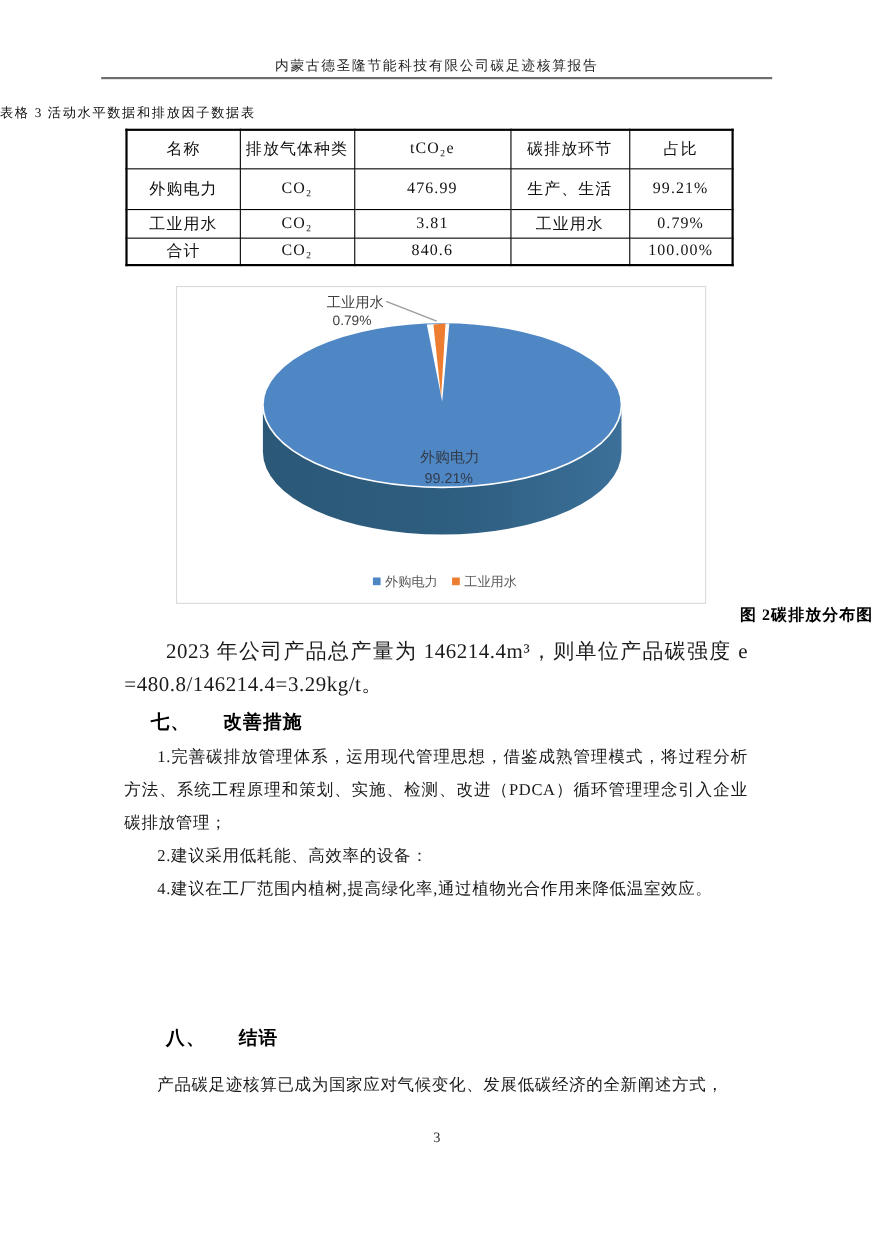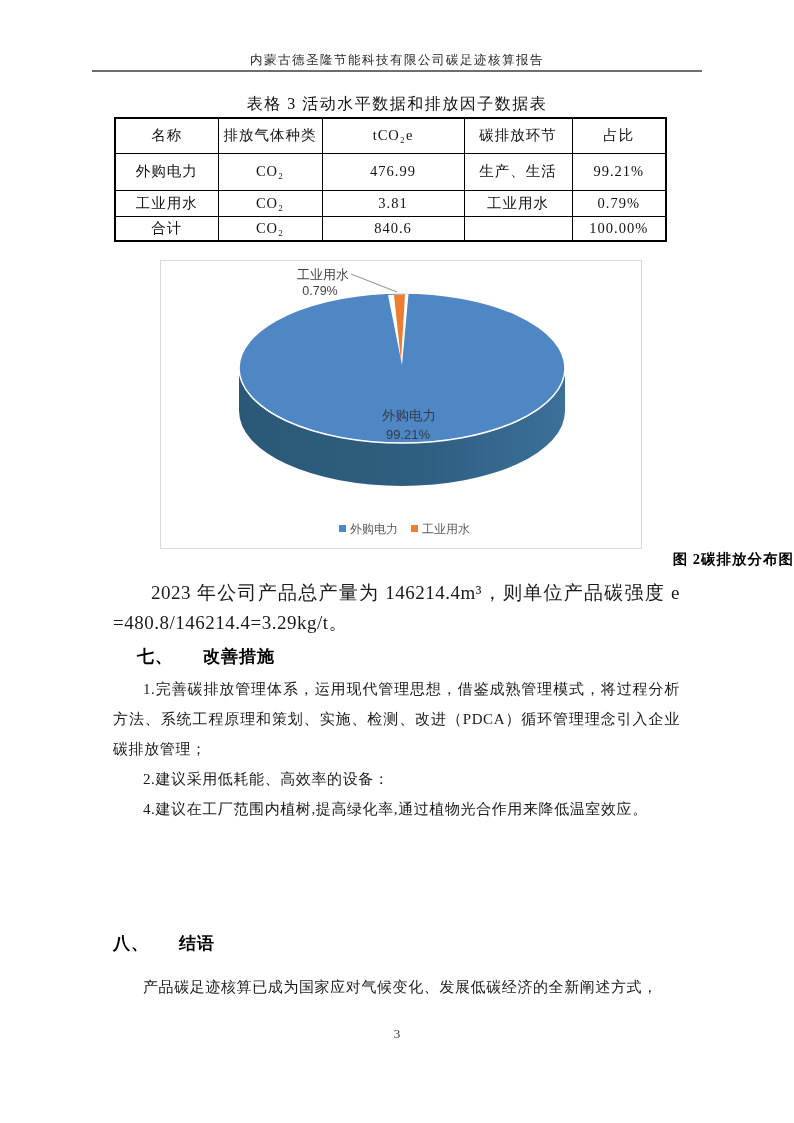--- a/index.html
+++ b/index.html
@@ -9,22 +9,22 @@
   }
   .doc-header {
     position:absolute; top:52px; left:0; width:100%; text-align:center;
     font-size:12.5px; letter-spacing:1.5px; color:#262626;
   }
   .header-rule {
     position:absolute; top:70px; left:92px; width:610px; height:0;
     border-bottom:2px solid #6e6e6e;
   }
   .table-caption {
-    position:absolute; top:94px; left:0; width:100%; text-align:center;
-    font-size:16px; letter-spacing:1.5px; color:#111;
+    position:absolute; top:94px; left:0; width:100%; 
+    font-size:12px; letter-spacing:1.5px; color:#111;
   }
   table.data-table {
     position:absolute; top:117px; left:114px; width:551px;
     border-collapse:collapse; table-layout:fixed; font-size:14.5px; color:#111;
     border:2px solid #000;
   }
   table.data-table td {
     border:1px solid #000; text-align:center; vertical-align:middle;
     padding:0; letter-spacing:1px; overflow:hidden;
   }
@@ -42,21 +42,21 @@
   .intro { position:absolute; top:578px; left:113px; width:567px;
     font-size:19px; line-height:30px; letter-spacing:0.5px; }
   .intro .line1 { text-align:justify; text-align-last:justify; text-indent:2em; }
   .intro .line2 { text-align:left; }
   .section-heading {
     position:absolute; left:113px; font-size:17px; font-weight:bold;
     letter-spacing:1px; color:#000;
   }
   .section-heading .heading-title { margin-left:30px; }
   #heading-improvement { top:645px;margin-left:24px; }
-  #heading-conclusion  { top:932px; }
+  #heading-conclusion  { top:932px;margin-left:38px; }
   .items { position:absolute; top:674px; left:113px; width:567px;
     font-size:15px; line-height:30px; }
   .items p { margin:0; text-indent:2em; text-align:justify; letter-spacing:0.6px; }
   .conclusion-para {
     position:absolute; top:972px; left:113px; width:567px;
     font-size:15px; line-height:30px; text-indent:2em; text-align:justify; letter-spacing:0.6px;
   }
   .page-number {
     position:absolute; top:1026px; left:0; width:100%; text-align:center;
     font-size:13px; color:#333;

